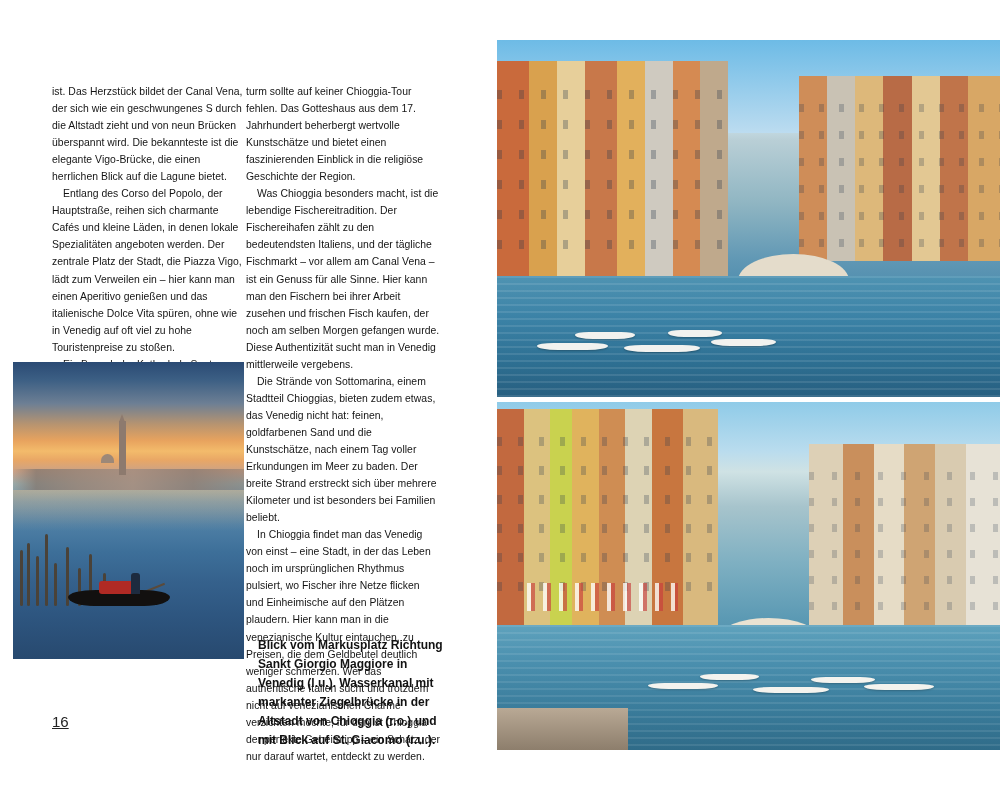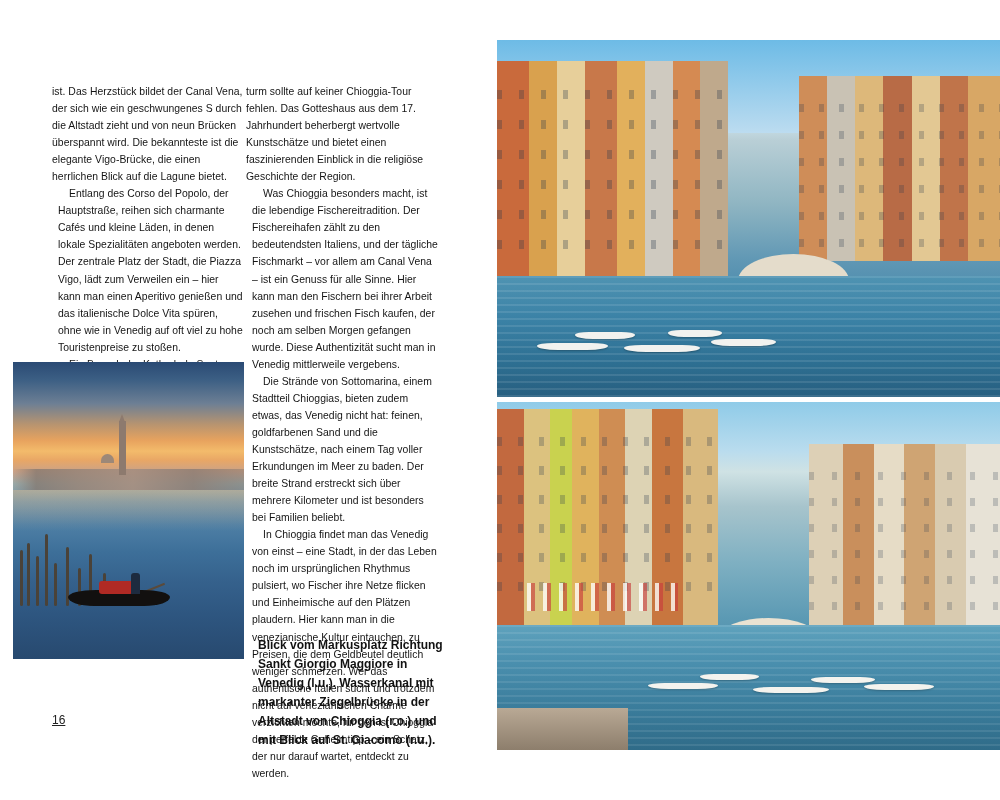--- a/index.html
+++ b/index.html
@@ -35,21 +35,20 @@
     line-height: 17.05px;
     text-align: left;
     color: #141414;
     letter-spacing: 0.04px;
   }
   .col p {
     margin: 0;
   }
   .col p + p {
     text-indent: 11px;
-    margin-left: 6px;
   }
   #col-left {
     left: 52px;
     top: 83px;
     width: 192px;
   }
   #col-right {
     left: 246px;
     top: 83px;
     width: 194px;
@@ -63,21 +62,21 @@
     font-size: 12px;
     line-height: 19px;
     font-weight: bold;
     color: #111111;
   }
 
   .folio {
     position: absolute;
     left: 52px;
     top: 713px;
-    font-size: 12px;
+    font-size: 15px;
     color: #222222;
     text-decoration: underline;
   }
 
   
   .photo {
     position: absolute;
     overflow: hidden;
   }
 

